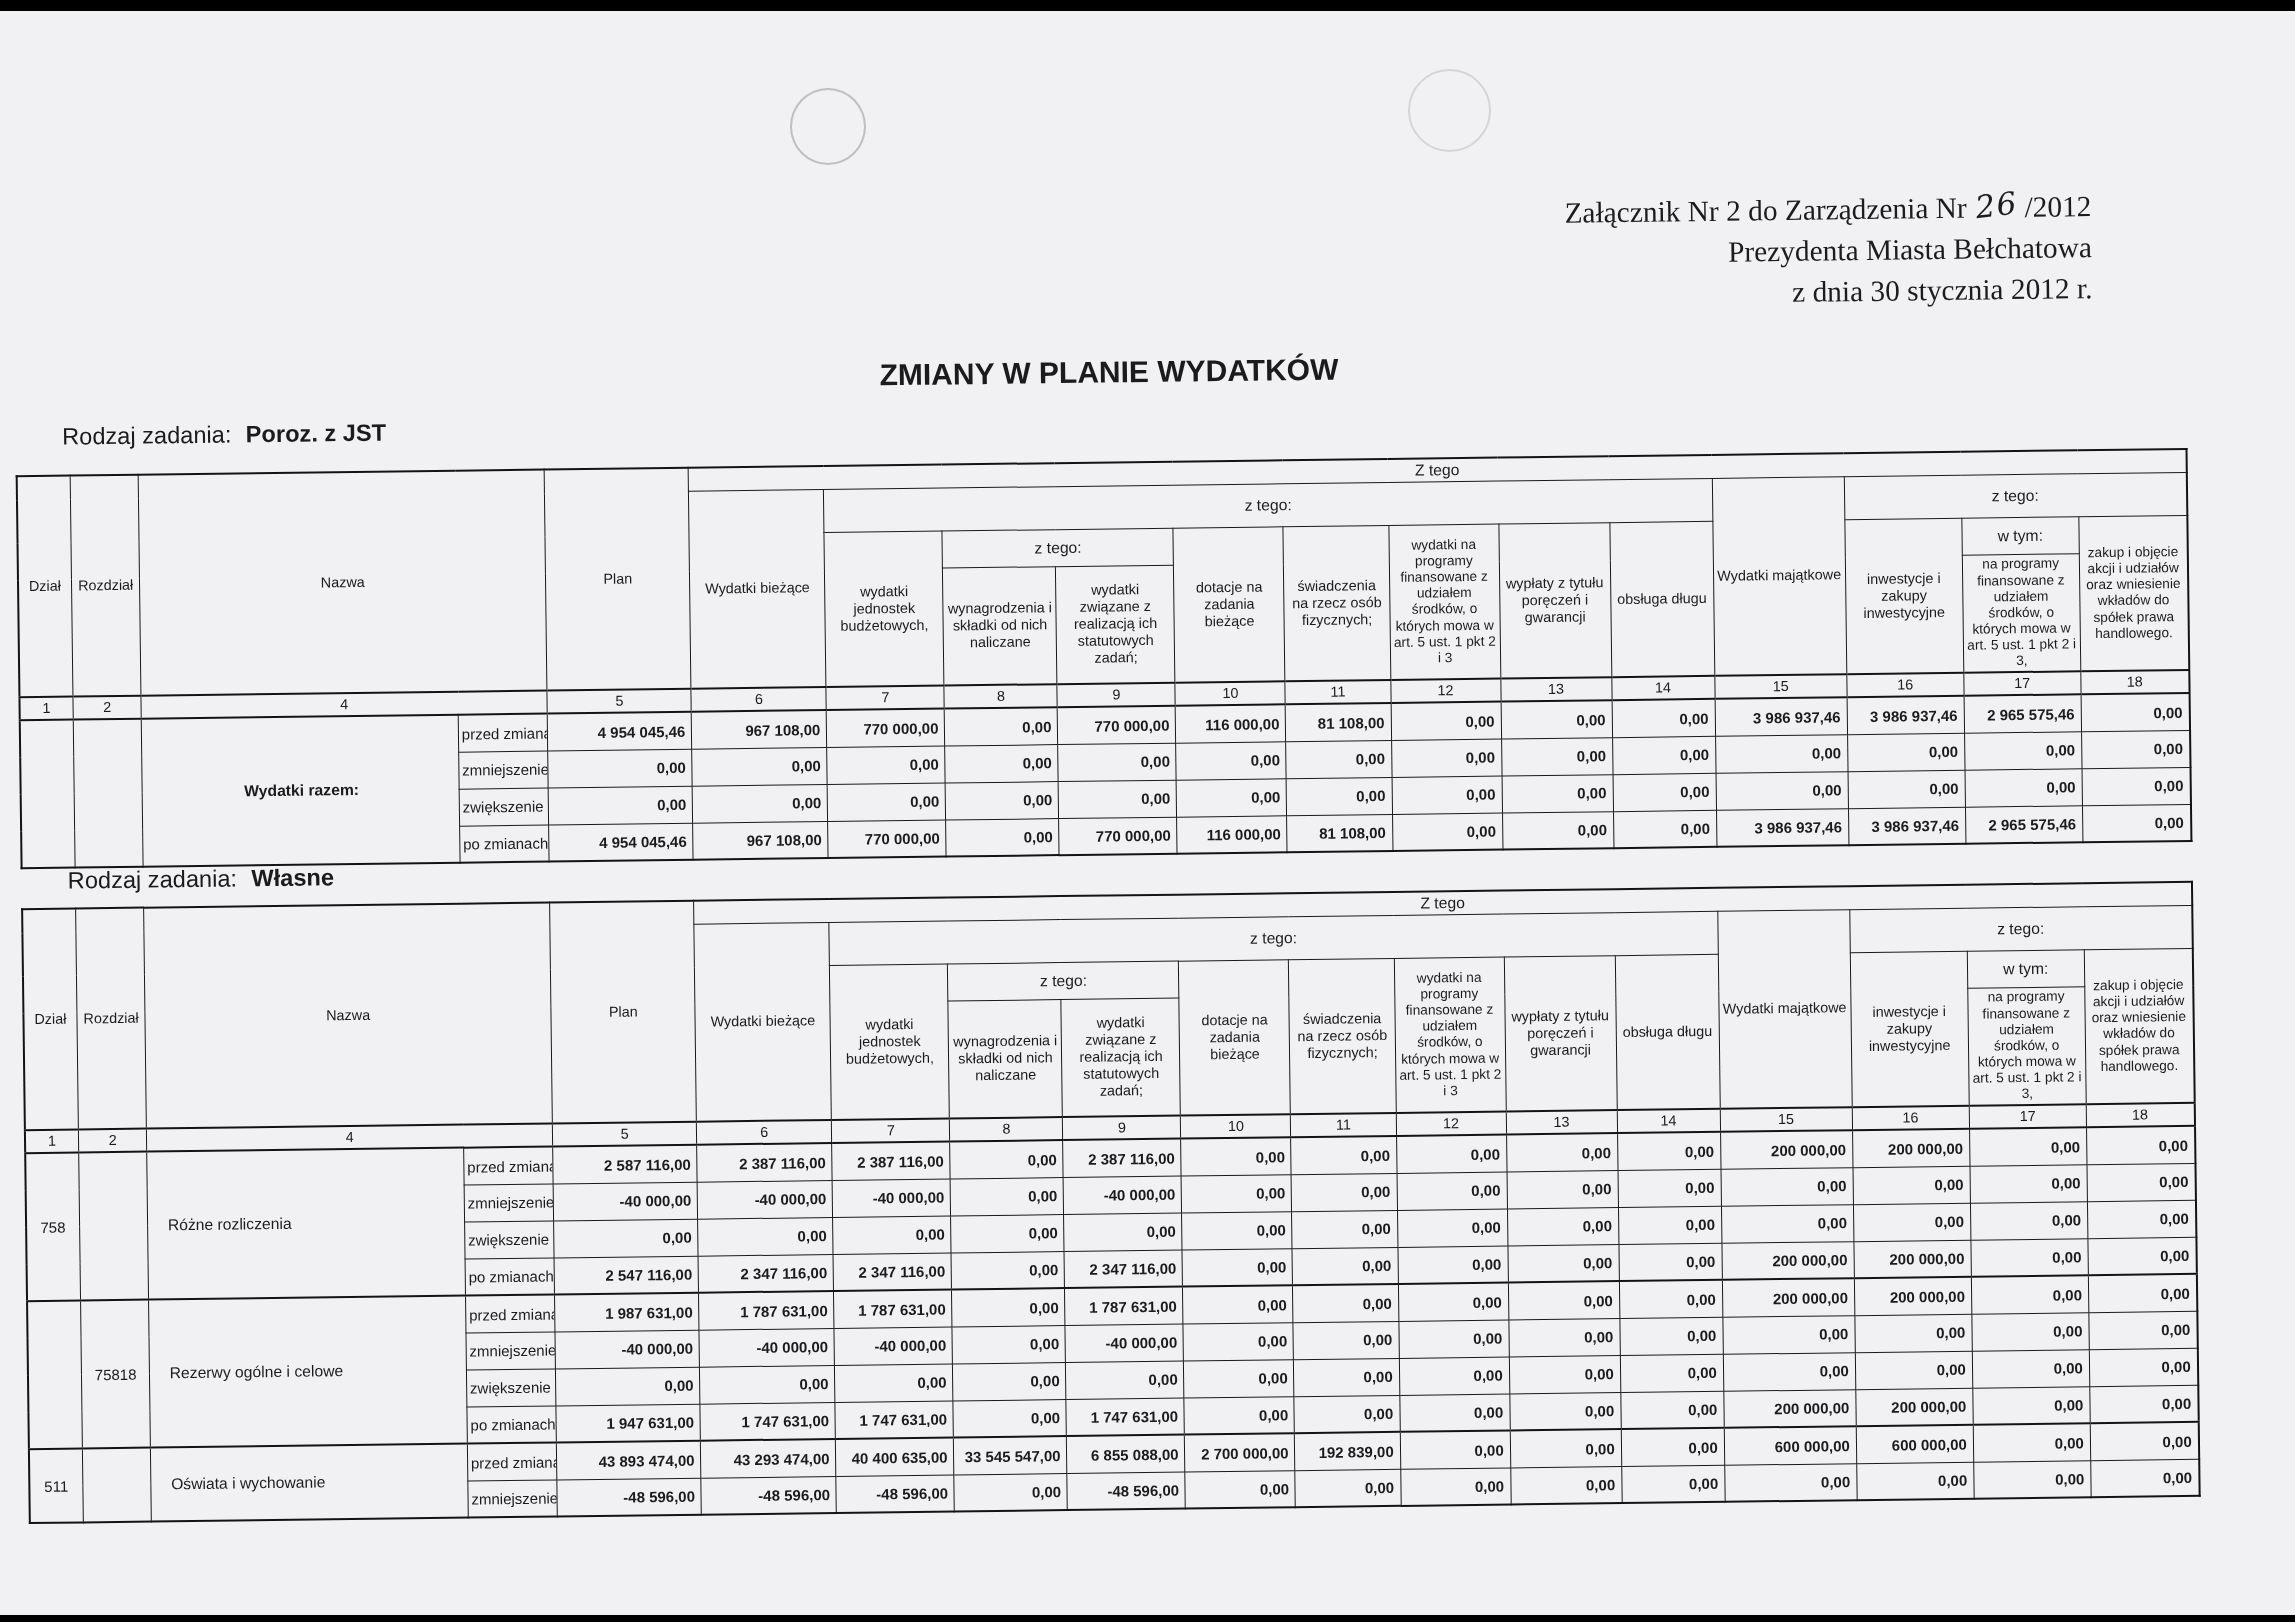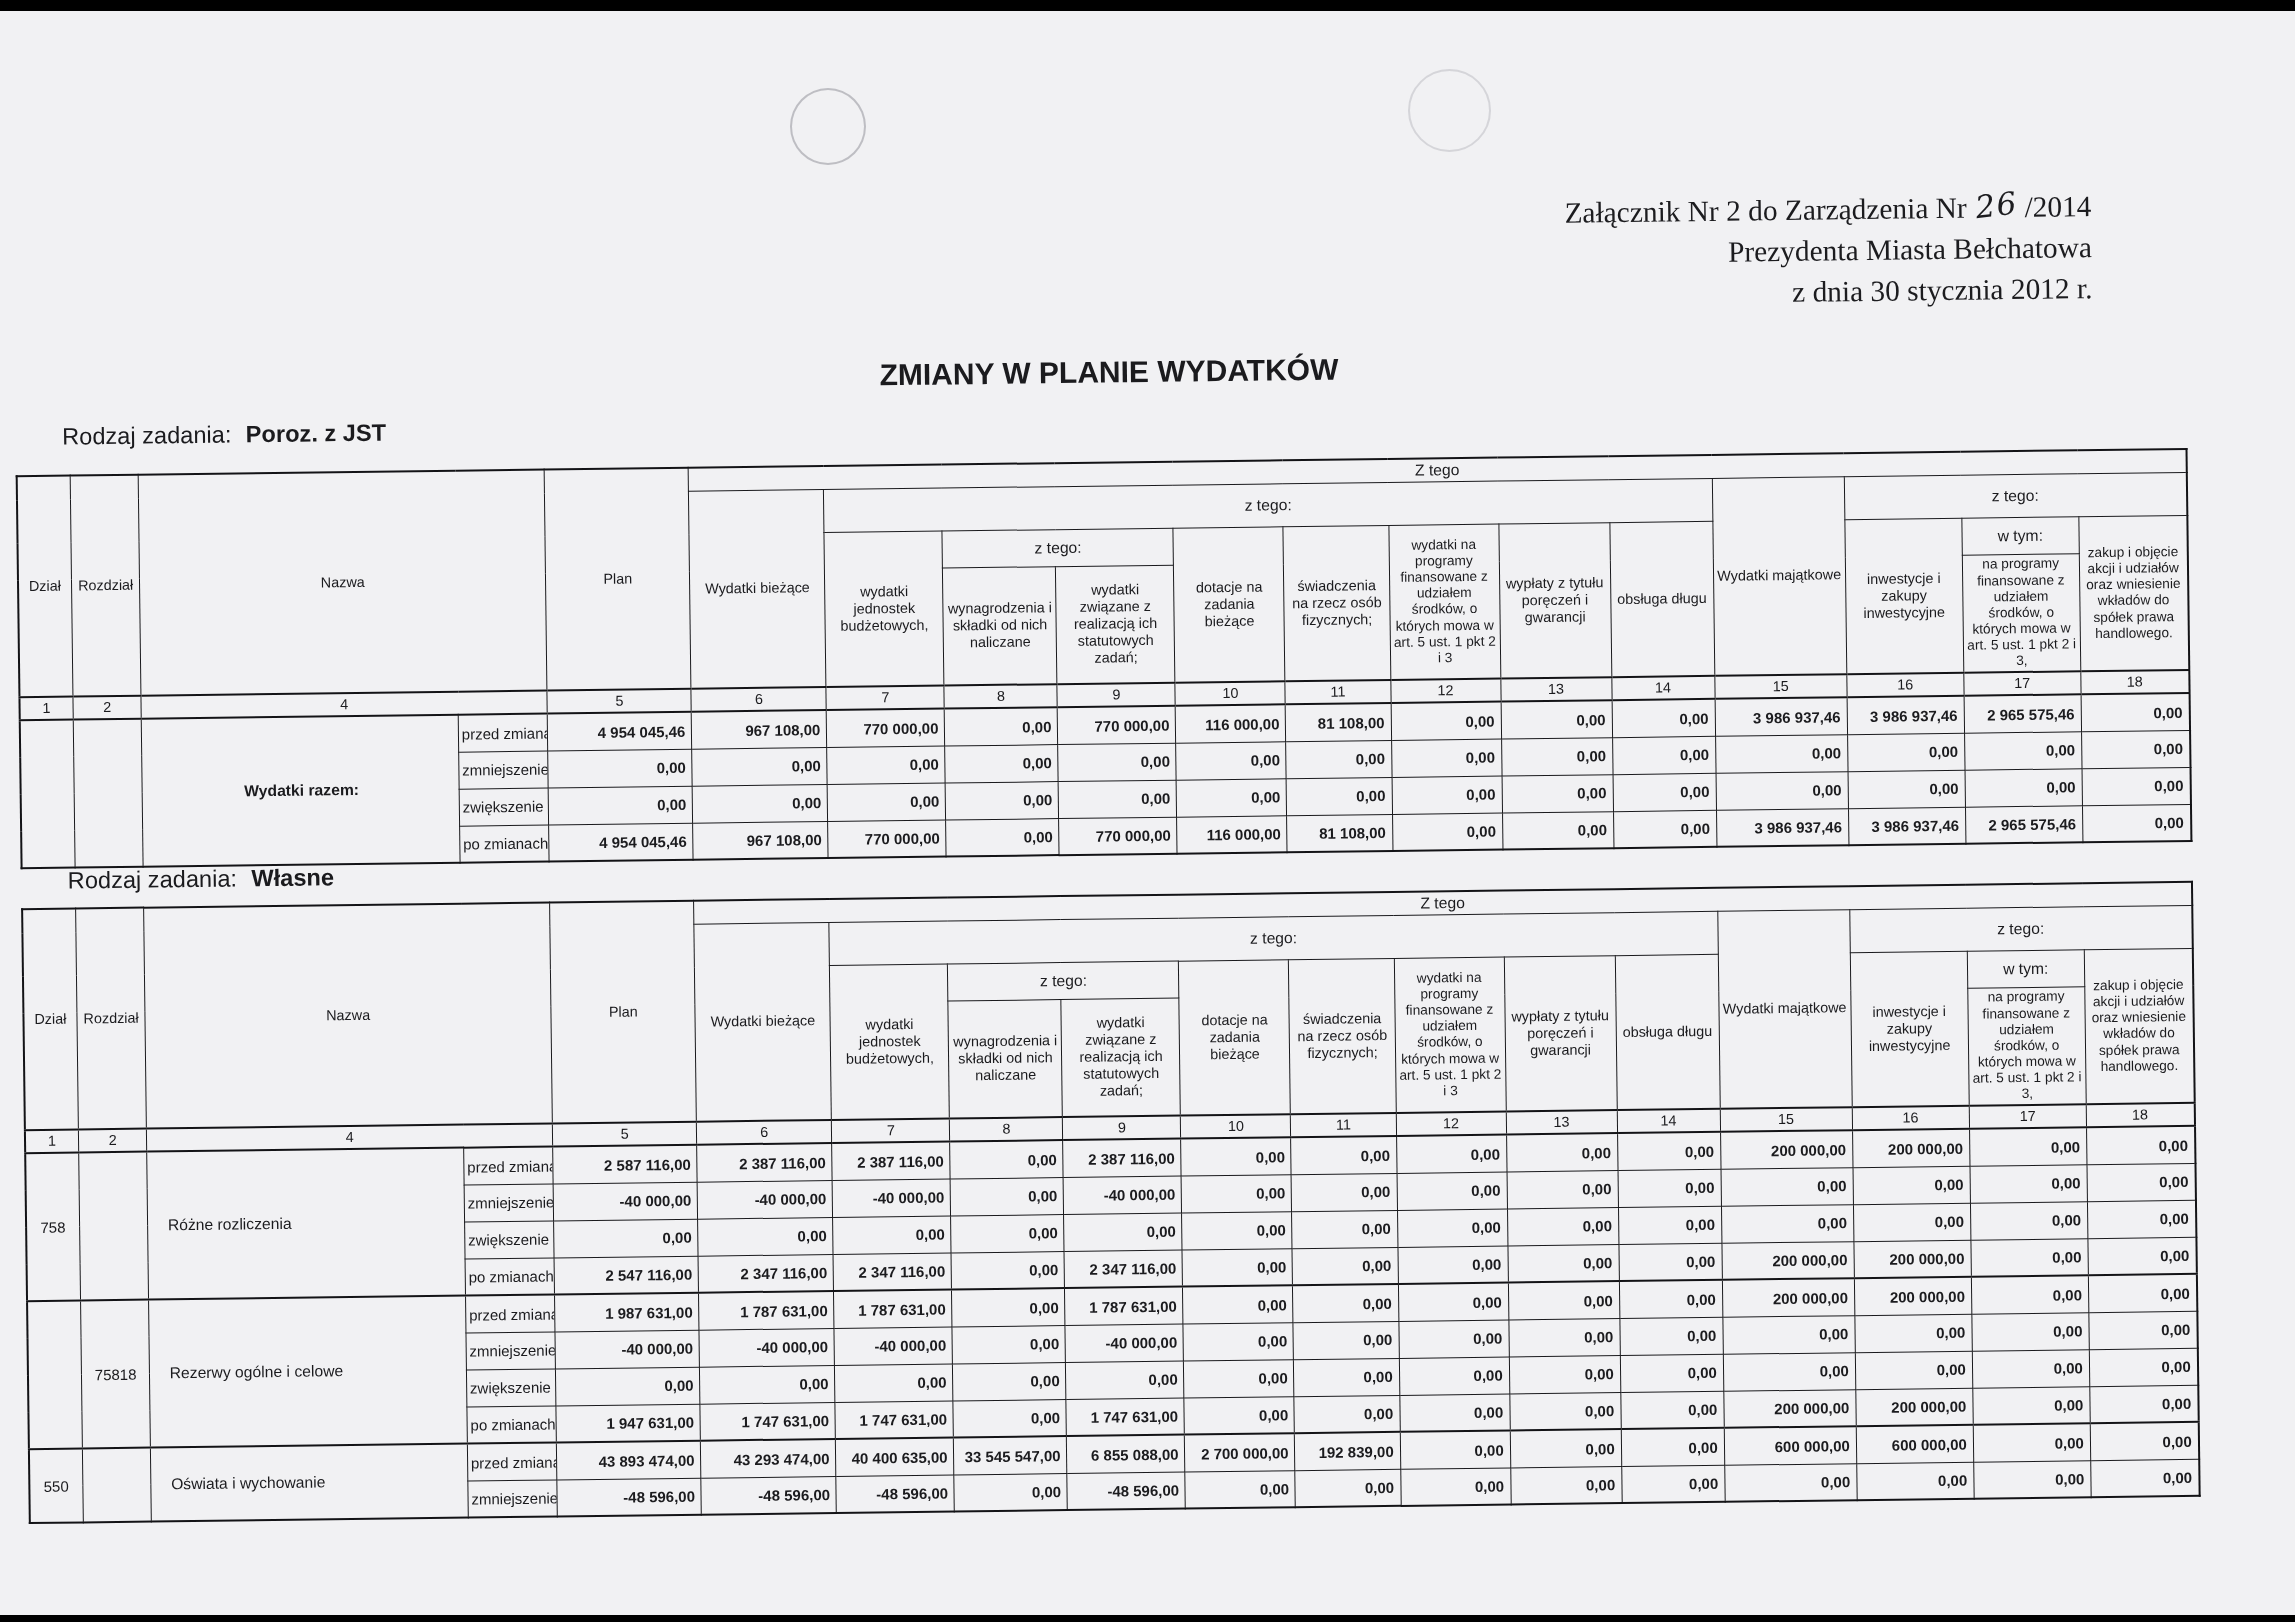--- a/index.html
+++ b/index.html
@@ -48,21 +48,21 @@
 </style>
 </head>
 <body>
 
 <div class="paper">
   <div class="hole" style="left:790px;top:77px;width:72px;height:73px;"></div>
   <div class="hole h2" style="left:1408px;top:58px;width:79px;height:79px;"></div>
 
   <div class="content">
     <div class="attach">
-      <div><span>Załącznik Nr 2 do Zarządzenia Nr</span><span class="hand">26</span><span>/2014</span></div>
+      <div><span>Załącznik Nr 2 do Zarządzenia Nr</span><span class="hand">26</span><span>/2012</span></div>
       <div>Prezydenta Miasta Bełchatowa</div>
       <div>z dnia 30 stycznia 2012 r.</div>
     </div>
 
     <div class="doc-title">ZMIANY W PLANIE WYDATKÓW</div>
 
     <div class="kind" id="kind1"><span>Rodzaj zadania:</span><span class="v">Poroz. z JST</span></div>
     <div class="tmount" id="t1">
         <table class="budget">
           <colgroup>
@@ -423,21 +423,21 @@
               <td class="c-num">0,00</td>
               <td class="c-num">0,00</td>
               <td class="c-num">0,00</td>
               <td class="c-num">0,00</td>
               <td class="c-num">200 000,00</td>
               <td class="c-num">200 000,00</td>
               <td class="c-num">0,00</td>
               <td class="c-num">0,00</td>
             </tr>
             <tr class="dr gstart">
-              <td class="c-dzial" rowspan="2">550</td>
+              <td class="c-dzial" rowspan="2">511</td>
               <td class="c-dzial" rowspan="2"></td>
               <td class="c-nazwa" rowspan="2">Oświata i wychowanie</td>
               <td class="c-entry">przed zmianą</td>
               <td class="c-num">43 893 474,00</td>
               <td class="c-num">43 293 474,00</td>
               <td class="c-num">40 400 635,00</td>
               <td class="c-num">33 545 547,00</td>
               <td class="c-num">6 855 088,00</td>
               <td class="c-num">2 700 000,00</td>
               <td class="c-num">192 839,00</td>

